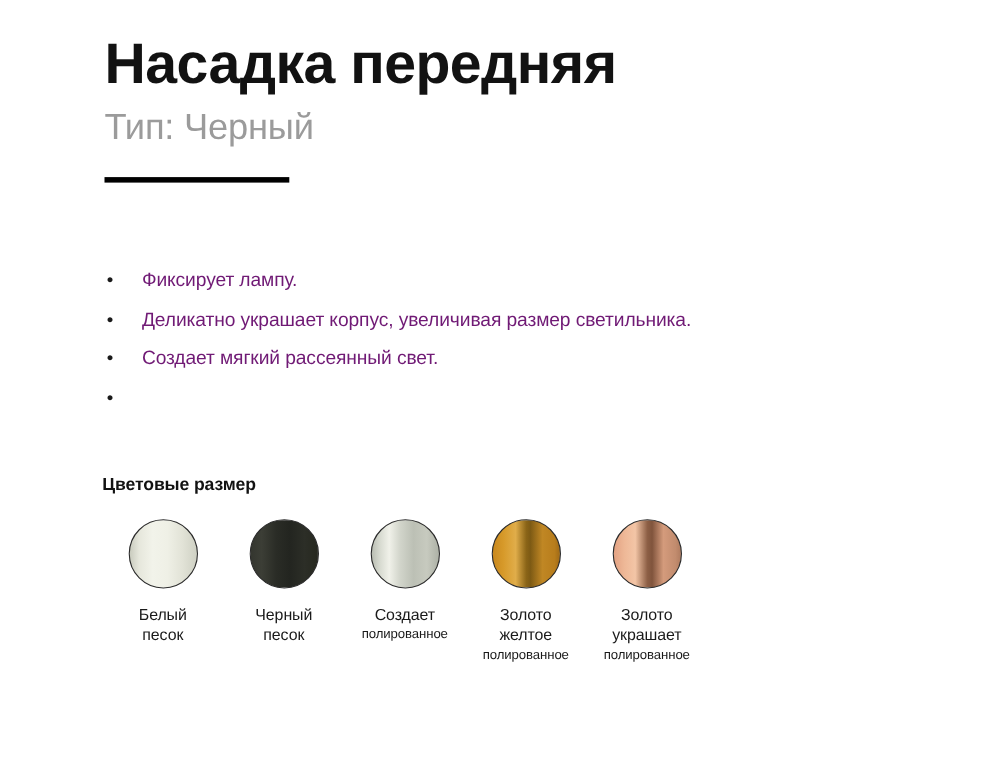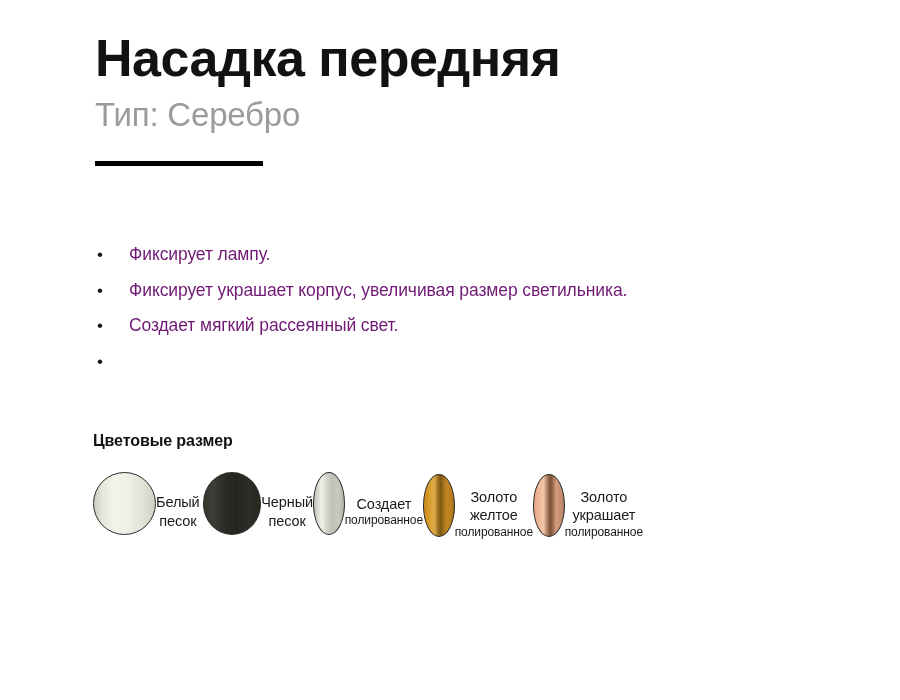--- a/index.html
+++ b/index.html
@@ -100,21 +100,21 @@
     letter-spacing: -0.1px;
   }
   .swatch-row {
     display: flex;
     align-items: flex-start;
   }
   .swatch-cell {
     width: 110px;
     flex: 0 0 110px;
     display: flex;
-    flex-direction: row;
+    flex-direction: column;
     align-items: center;
   }
   .swatch-disc {
     width: 63px;
     height: 63px;
     border-radius: 50%;
     border: 1.5px solid #2b2b2b;
     box-sizing: border-box;
   }
   .swatch-label {
@@ -146,32 +146,32 @@
     letter-spacing: 0.4px;
   }
 </style>
 </head>
 <body>
 
 <div class="page">
 
   <div class="header">
     <h1 class="title">Насадка передняя</h1>
-    <div class="subtitle">Тип: Серебро</div>
+    <div class="subtitle">Тип: Черный</div>
     <div class="rule"></div>
   </div>
 
   <ul class="features">
       <li class="feature-item">
         <span class="feature-bullet">•</span>
         <span class="feature-text">Фиксирует лампу.</span>
       </li>
       <li class="feature-item">
         <span class="feature-bullet">•</span>
-        <span class="feature-text">Фиксирует украшает корпус, увеличивая размер светильника.</span>
+        <span class="feature-text">Деликатно украшает корпус, увеличивая размер светильника.</span>
       </li>
       <li class="feature-item">
         <span class="feature-bullet">•</span>
         <span class="feature-text">Создает мягкий рассеянный свет.</span>
       </li>
       <li class="feature-item">
         <span class="feature-bullet">•</span>
       </li>
     </ul>
 

